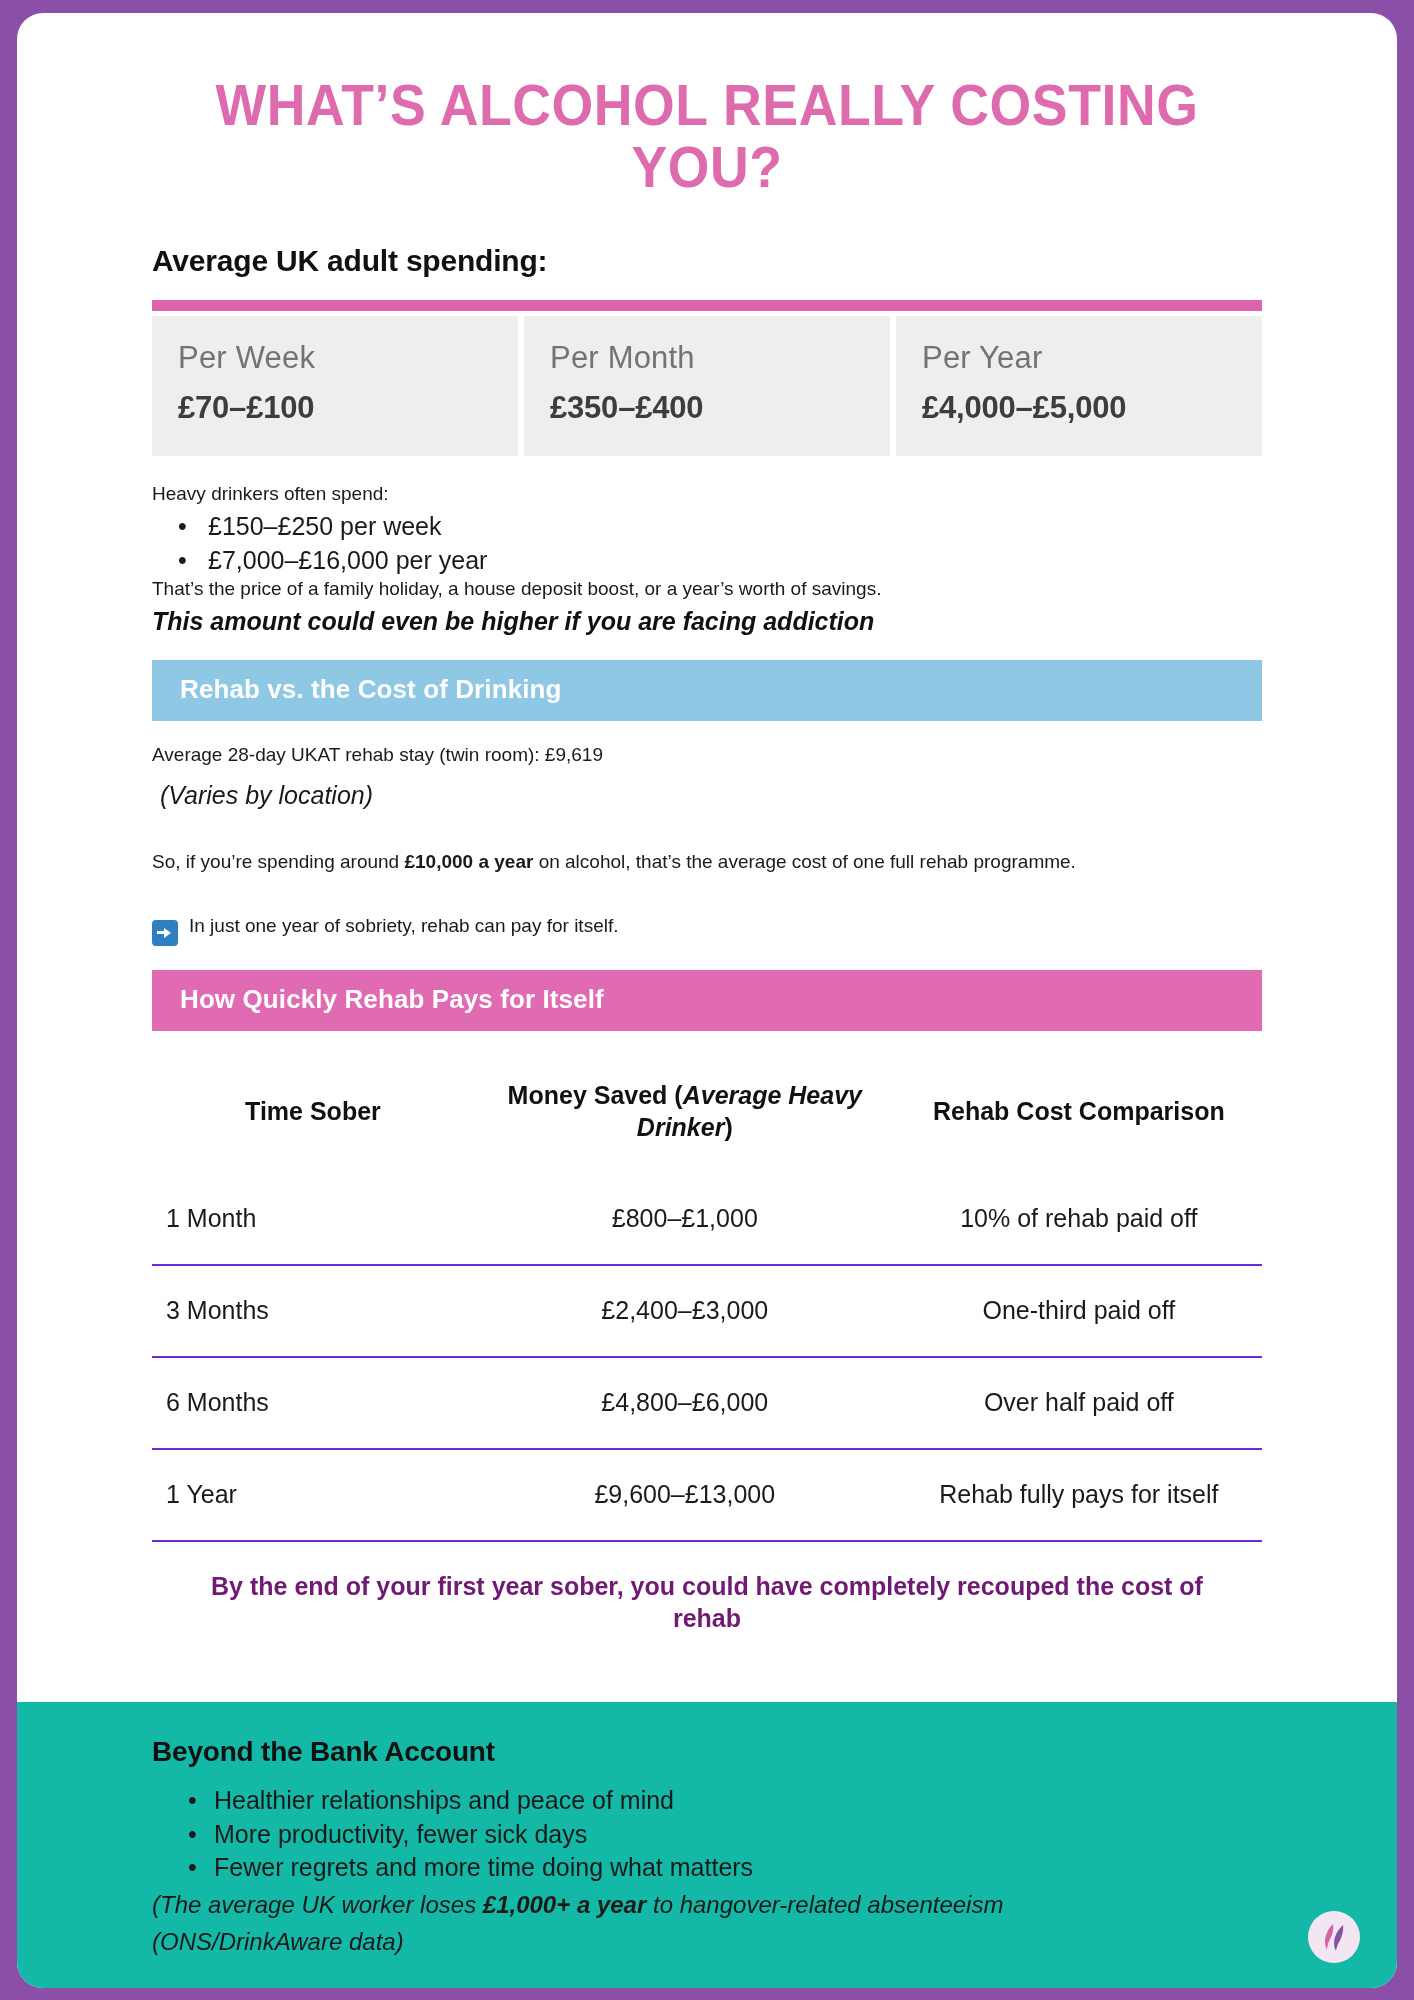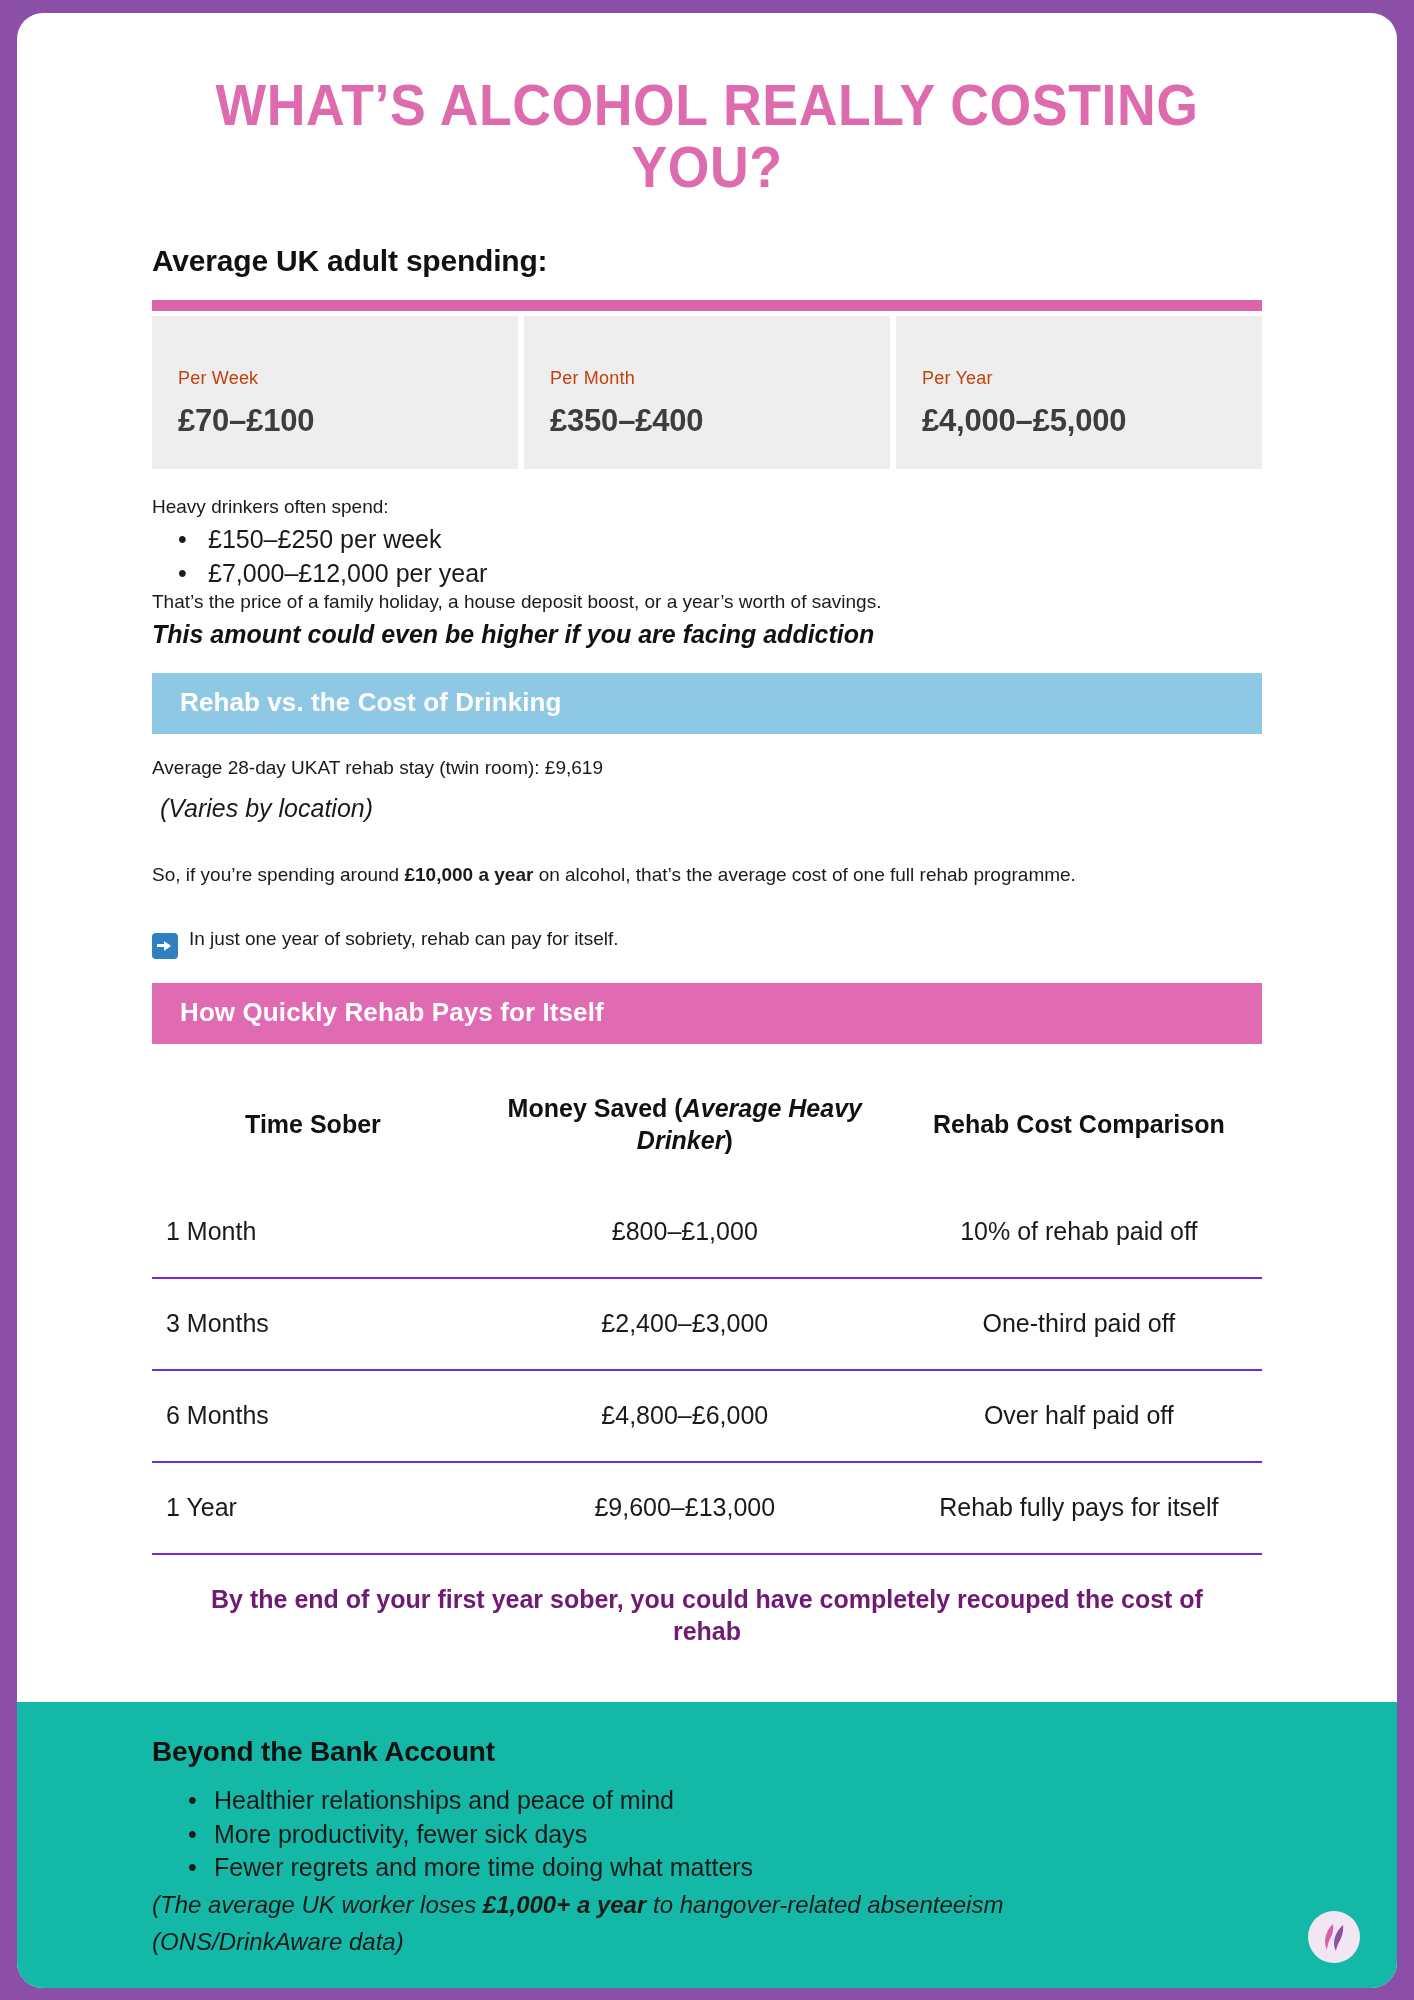--- a/index.html
+++ b/index.html
@@ -67,24 +67,23 @@
     display: flex;
     gap: 6px;
     margin-top: 5px;
   }
   .card {
     flex: 1;
     background: #eeeeee;
     padding: 24px 26px 30px 26px;
   }
   .card-label {
-    font-size: 18px;
-    color: #c2410c;
+    font-size: 31px;
+    color: #737373;
     letter-spacing: 0.2px;
-    margin-top: 28px;
   }
   .card-value {
     font-size: 31px;
     font-weight: bold;
     color: #3d3d3d;
     margin-top: 14px;
     letter-spacing: -0.2px;
   }
 
   
@@ -288,21 +287,21 @@
         <div class="card">
           <div class="card-label">Per Year</div>
           <div class="card-value">£4,000–£5,000</div>
         </div>
       </div>
     </div>
 
     <div class="body-text lead">Heavy drinkers often spend:</div>
     <ul class="plain">
       <li>£150–£250 per week</li>
-      <li>£7,000–£12,000 per year</li>
+      <li>£7,000–£16,000 per year</li>
     </ul>
     <div class="body-text">That’s the price of a family holiday, a house deposit boost, or a year’s worth of savings.</div>
     <div class="note-bolditalic">This amount could even be higher if you are facing addiction</div>
 
     <div class="banner blue">Rehab vs. the Cost of Drinking</div>
 
     <div class="body-text after-banner">Average 28-day UKAT rehab stay (twin room): £9,619</div>
     <div class="varies">(Varies by location)</div>
 
     <div class="body-text para-gap"><span>So, if you’re spending around </span><b>£10,000 a year</b><span> on alcohol, that’s the average cost of one full rehab programme.</span></div>

